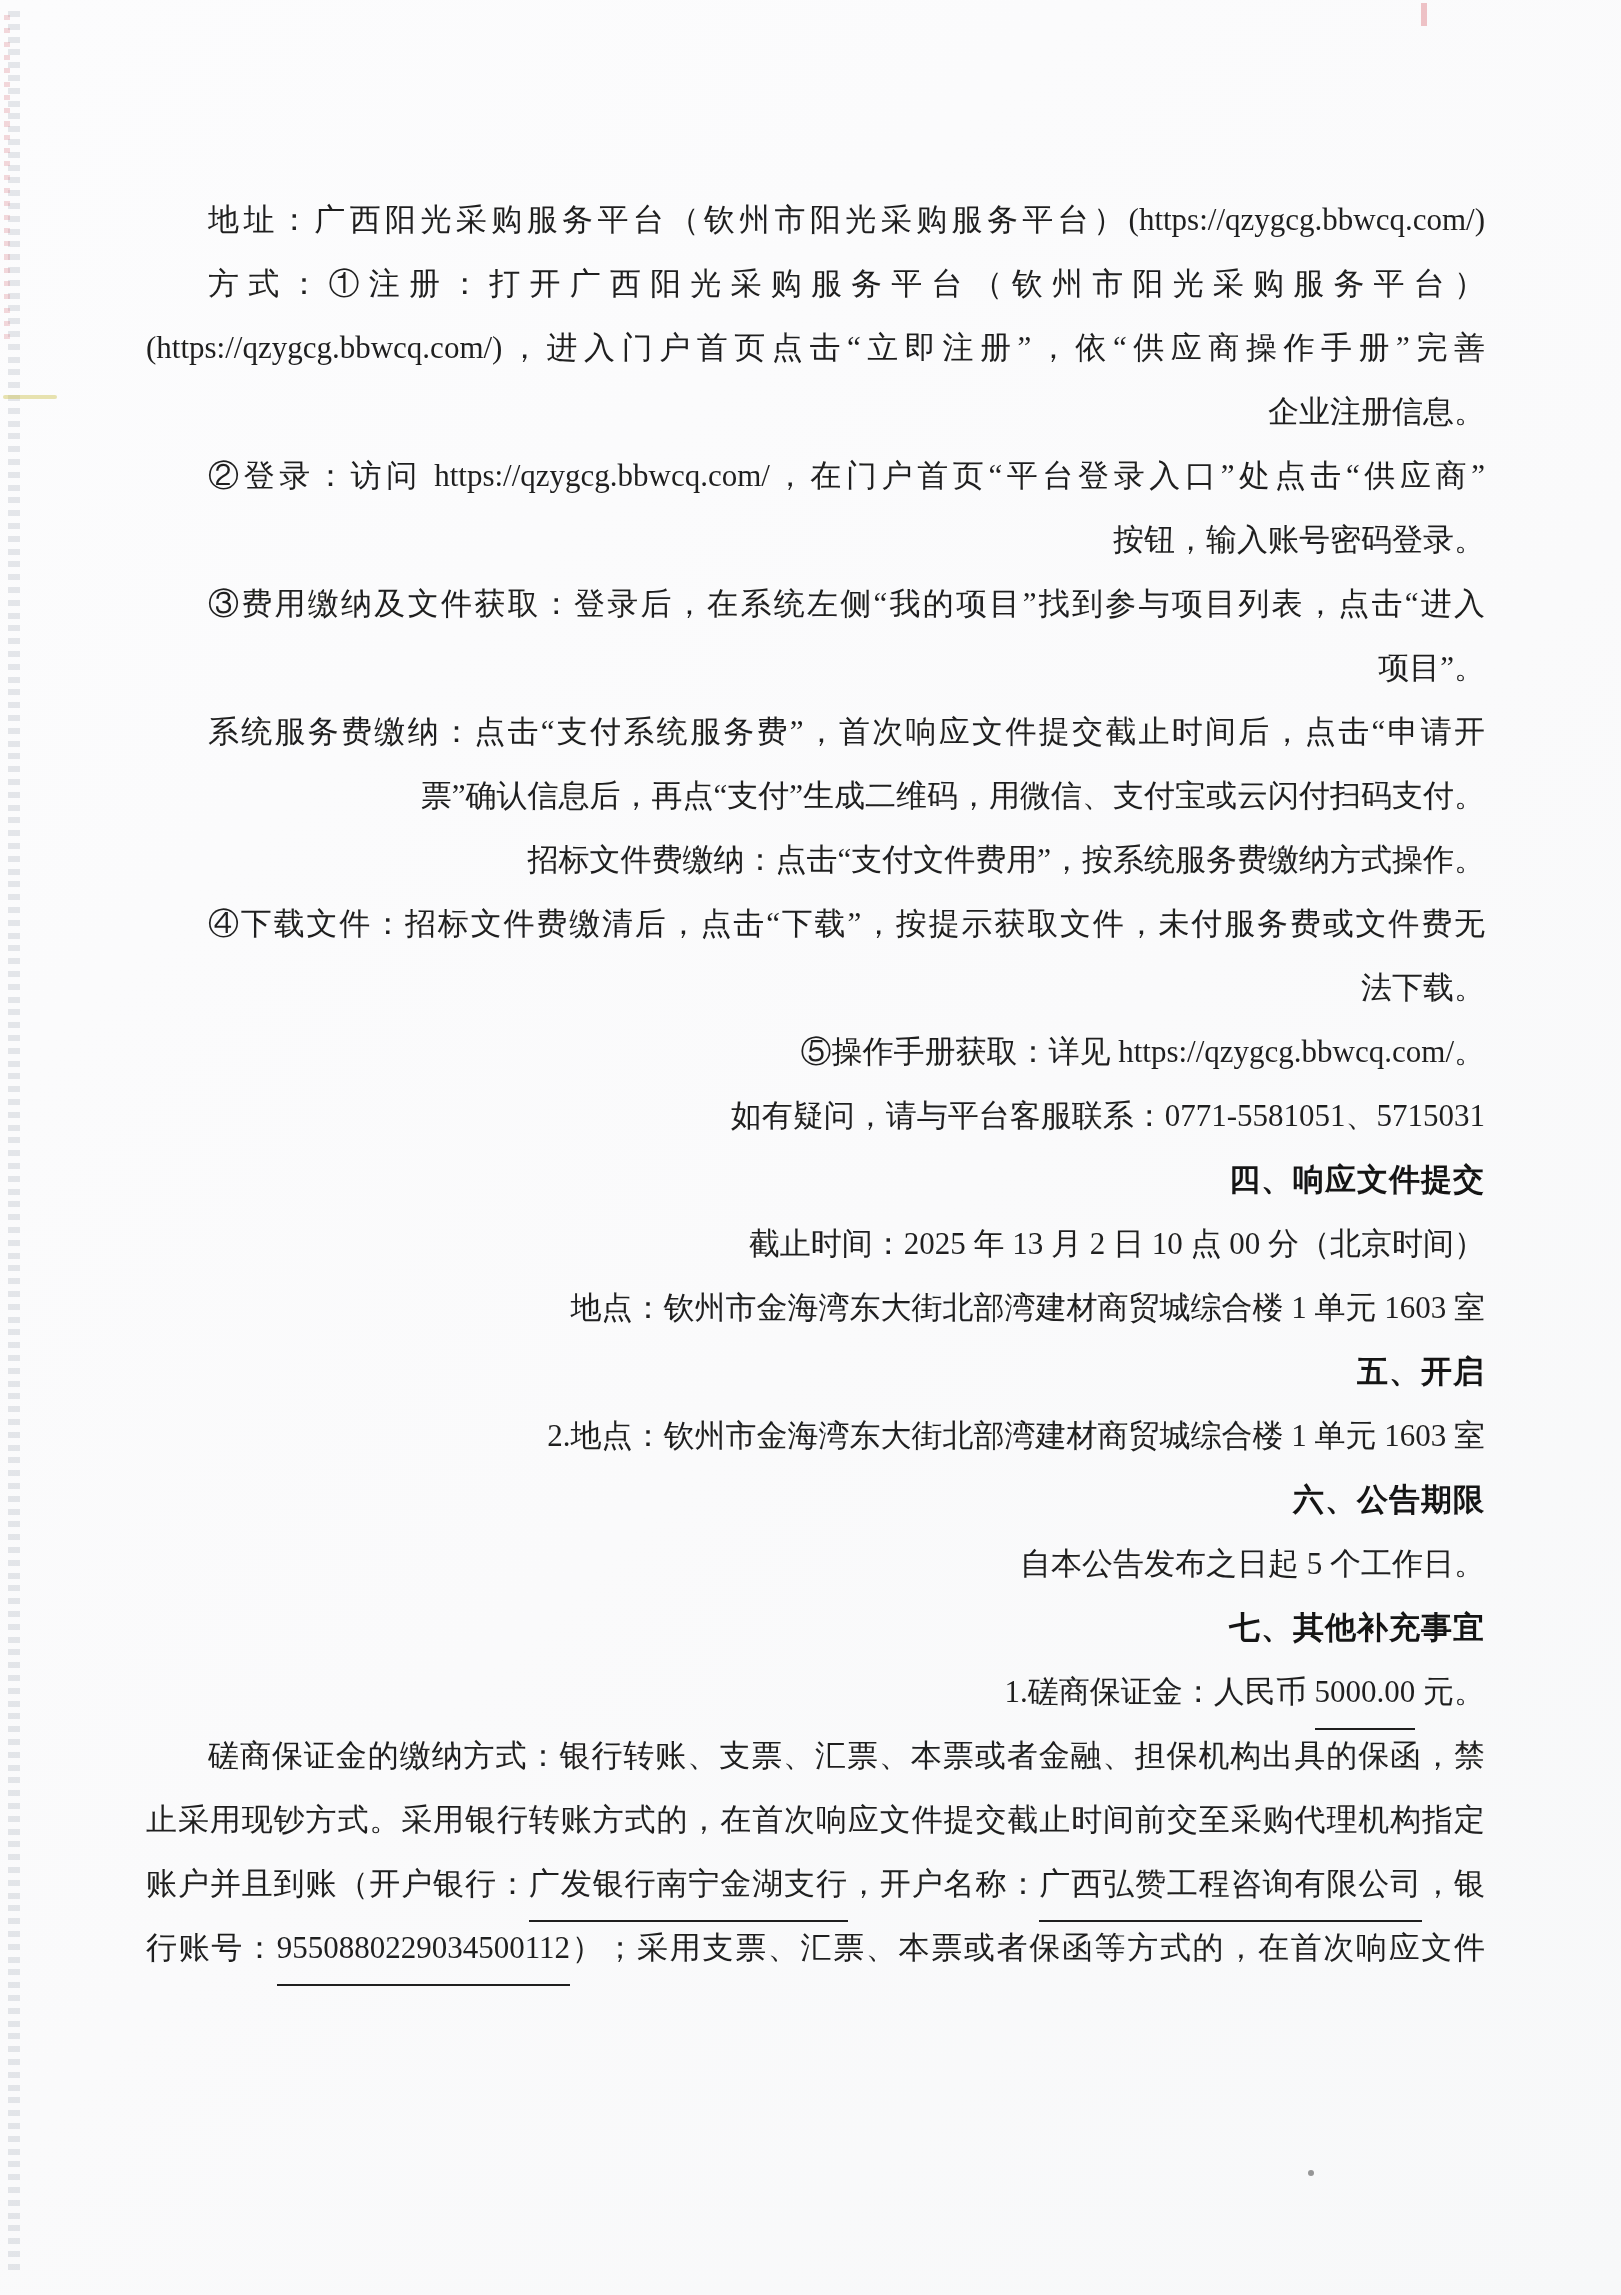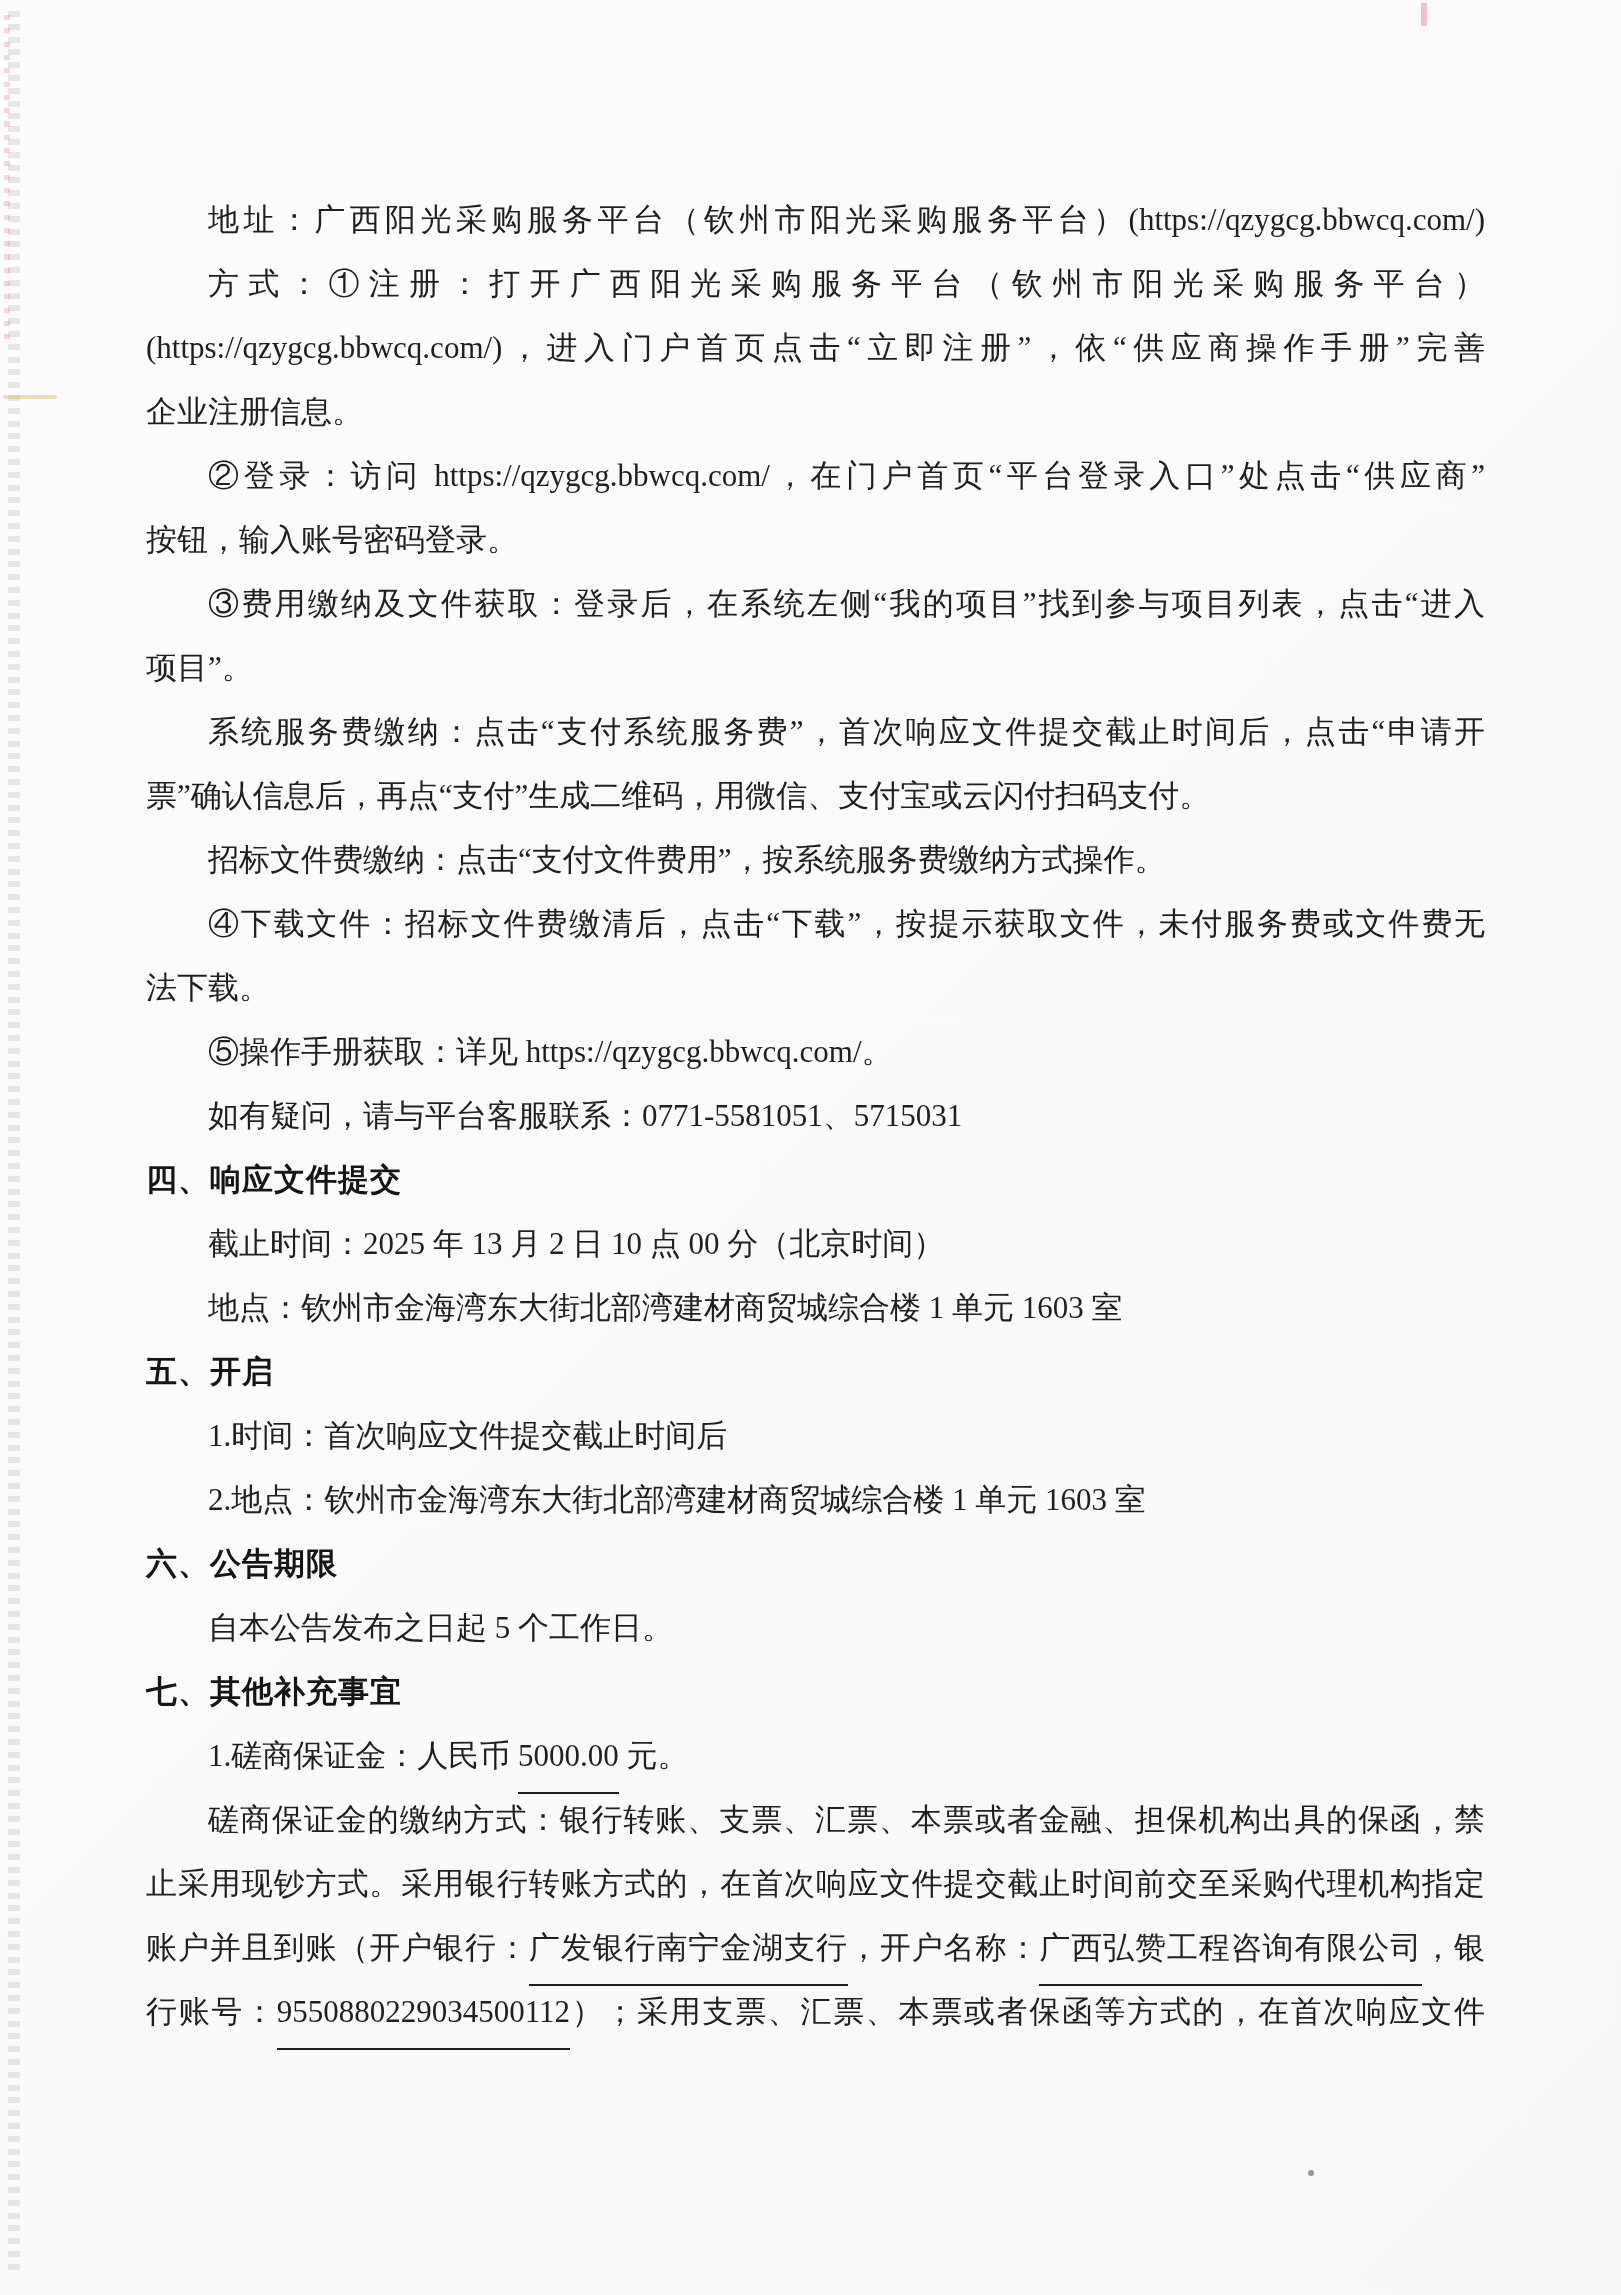--- a/index.html
+++ b/index.html
@@ -60,20 +60,21 @@
     position: absolute;
     left: 146px;
     top: 188px;
     width: 1339px;
     font-size: 31px;
   }
   .line {
     height: 64px;
     line-height: 64px;
     white-space: nowrap;
+    text-align: right;
   }
   .line.j {
     white-space: normal;
     text-align: justify;
     text-align-last: justify;
     text-justify: inter-character;
   }
   .line.first { text-indent: 62px; }
   .line.heading {
     font-weight: 700;
@@ -107,21 +108,20 @@
       <div class="line cont"><span>票”确认信息后，再点“支付”生成二维码，用微信、支付宝或云闪付扫码支付。</span></div>
       <div class="line first"><span>招标文件费缴纳：点击“支付文件费用”，按系统服务费缴纳方式操作。</span></div>
       <div class="line first j"><span>④下载文件：招标文件费缴清后，点击“下载”，按提示获取文件，未付服务费或文件费无</span></div>
       <div class="line cont"><span>法下载。</span></div>
       <div class="line first"><span>⑤操作手册获取：详见 https://qzygcg.bbwcq.com/。</span></div>
       <div class="line first"><span>如有疑问，请与平台客服联系：0771-5581051、5715031</span></div>
       <div class="line heading"><span>四、响应文件提交</span></div>
       <div class="line first"><span>截止时间：2025 年 13 月 2 日 10 点 00 分（北京时间）</span></div>
       <div class="line first"><span>地点：钦州市金海湾东大街北部湾建材商贸城综合楼 1 单元 1603 室</span></div>
       <div class="line heading"><span>五、开启</span></div>
-      <div class="line first"><span>1.时间：首次响应文件提交截止时间后</span></div>
       <div class="line first"><span>2.地点：钦州市金海湾东大街北部湾建材商贸城综合楼 1 单元 1603 室</span></div>
       <div class="line heading"><span>六、公告期限</span></div>
       <div class="line first"><span>自本公告发布之日起 5 个工作日。</span></div>
       <div class="line heading"><span>七、其他补充事宜</span></div>
       <div class="line first"><span>1.磋商保证金：人民币 </span><span class="u">5000.00</span><span> 元。</span></div>
       <div class="line first j"><span>磋商保证金的缴纳方式：银行转账、支票、汇票、本票或者金融、担保机构出具的保函，禁</span></div>
       <div class="line cont j"><span>止采用现钞方式。采用银行转账方式的，在首次响应文件提交截止时间前交至采购代理机构指定</span></div>
       <div class="line cont j"><span>账户并且到账（开户银行：</span><span class="u">广发银行南宁金湖支行</span><span>，开户名称：</span><span class="u">广西弘赞工程咨询有限公司</span><span>，银</span></div>
       <div class="line cont j"><span>行账号：</span><span class="u">9550880229034500112</span><span>）；采用支票、汇票、本票或者保函等方式的，在首次响应文件</span></div>
     </div>

